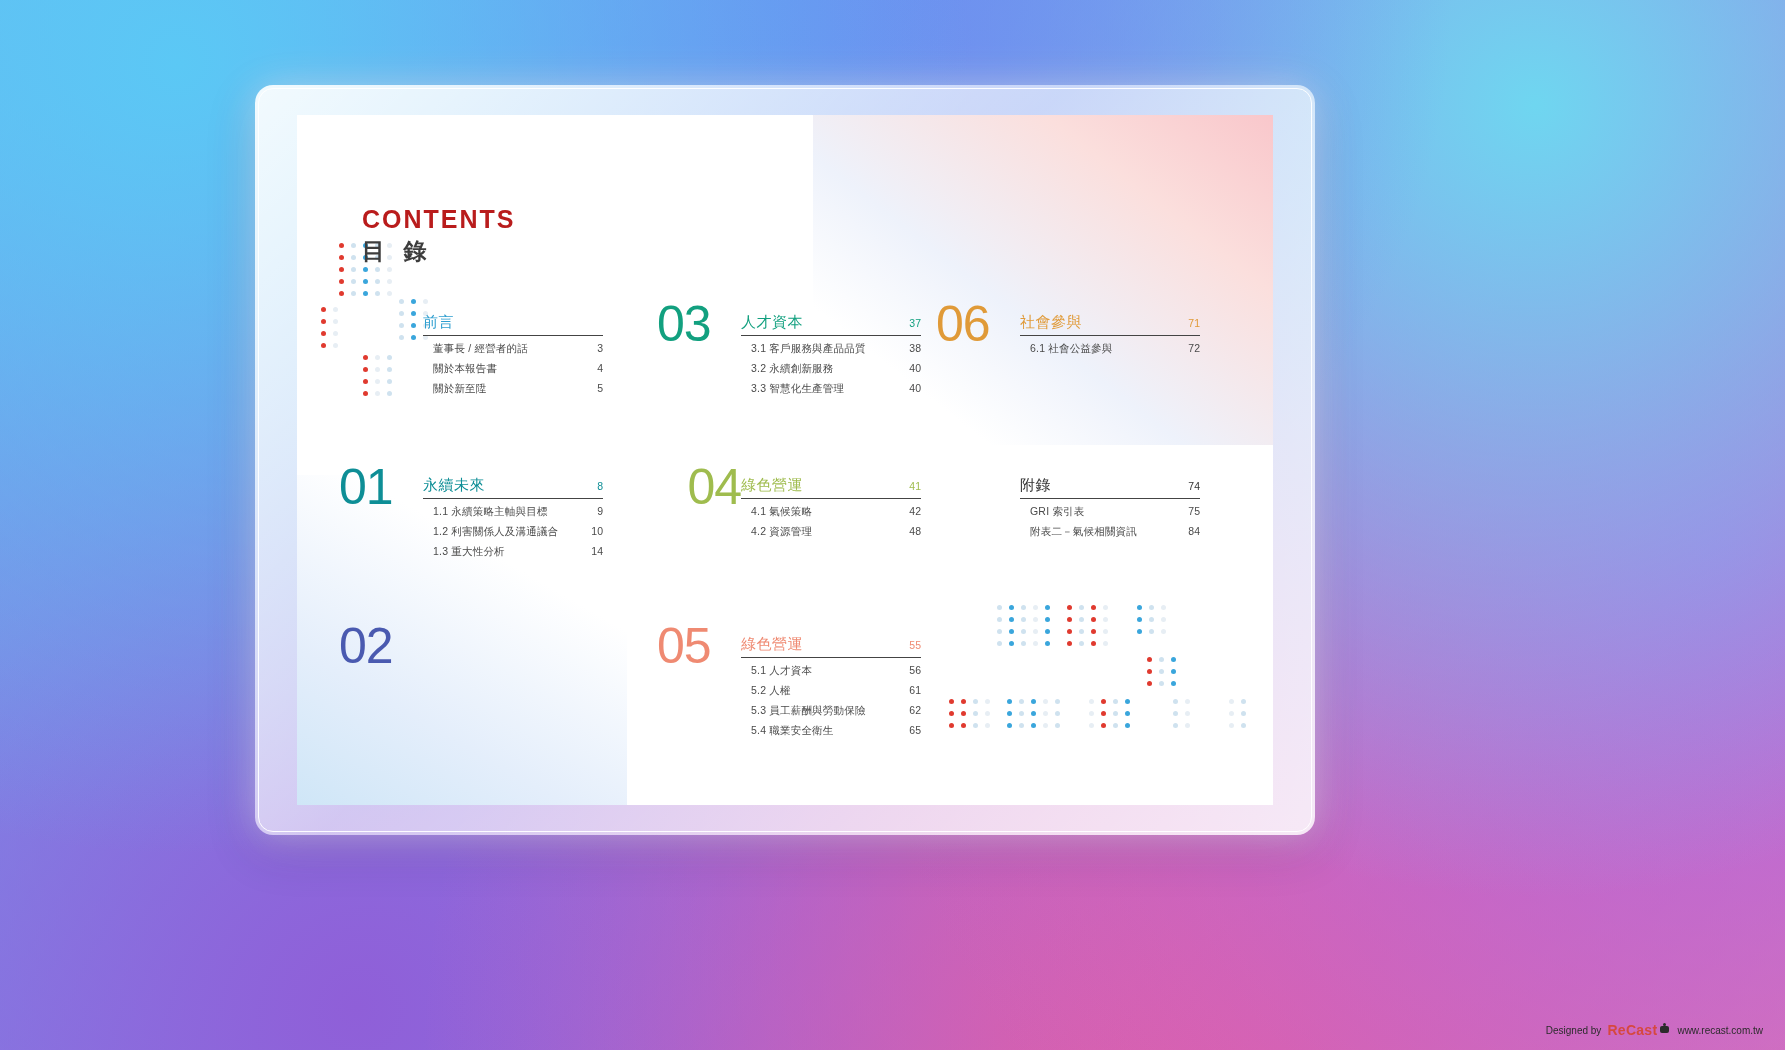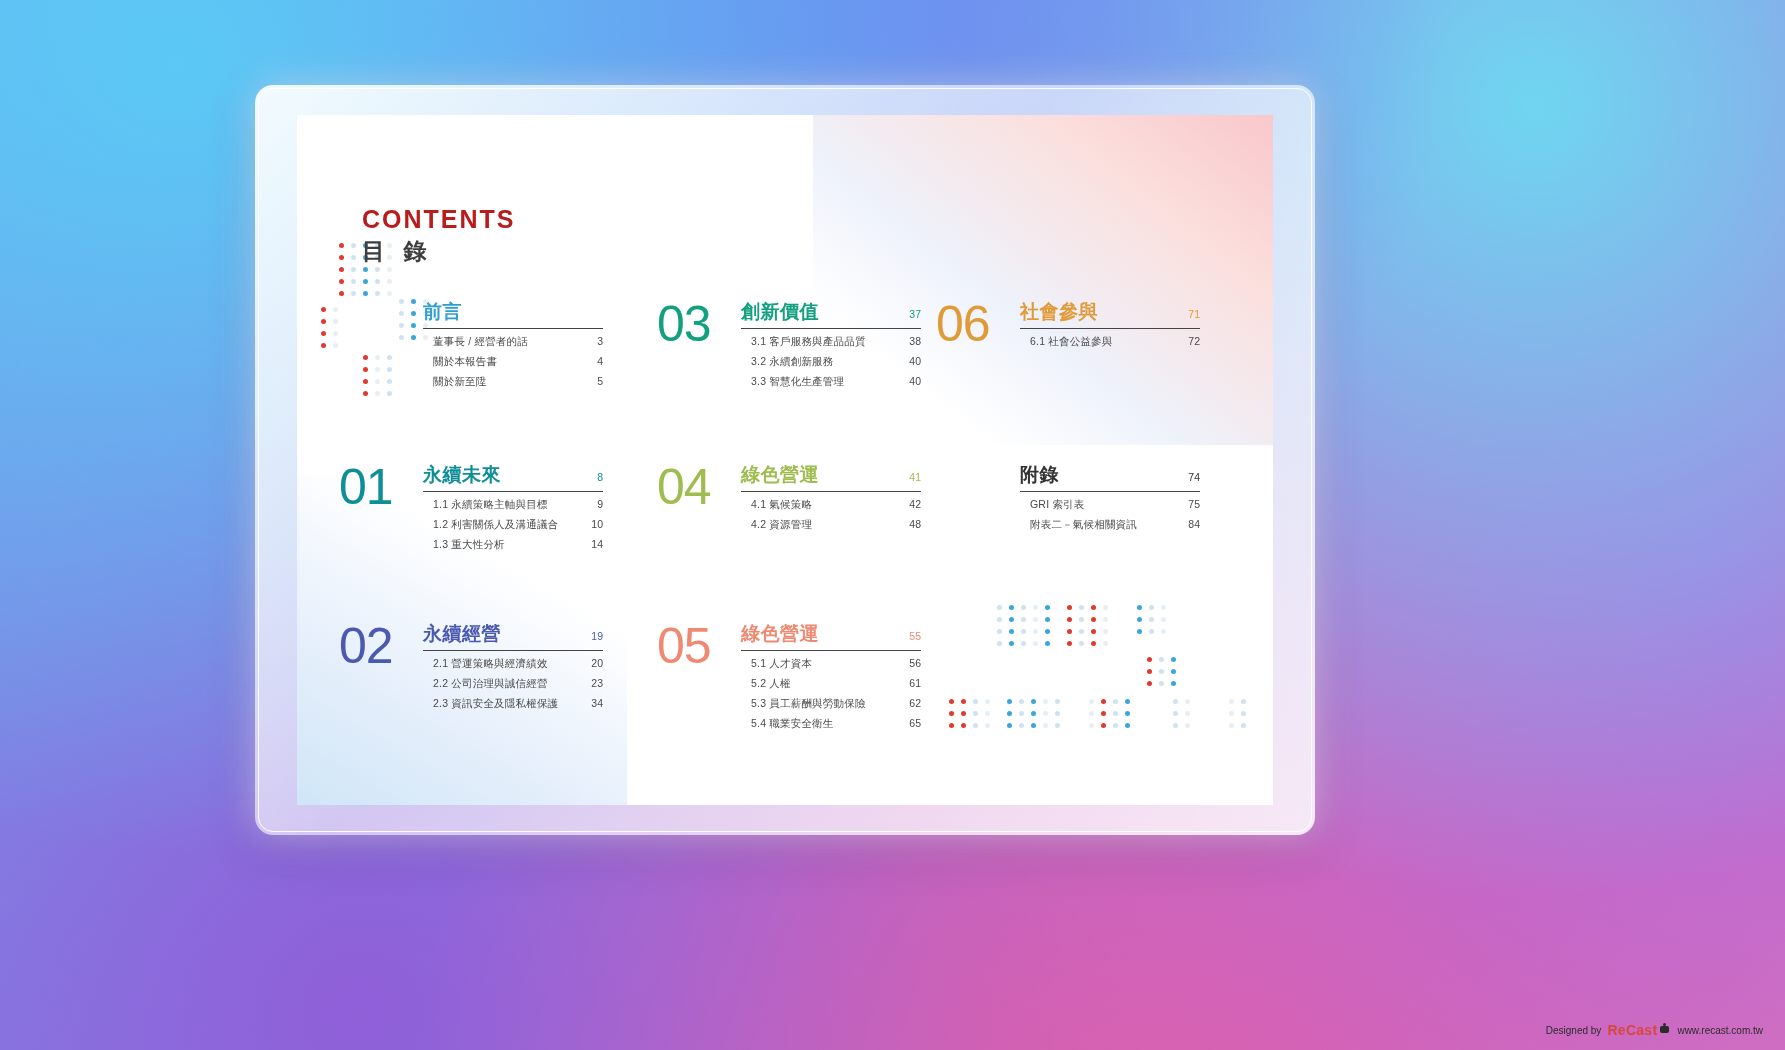--- a/index.html
+++ b/index.html
@@ -100,21 +100,21 @@
   }
   .bignum.empty { visibility:hidden; }
 
   .entries { flex: 1 1 auto; padding-top: 2px; }
 
   .sec-head {
     display:flex; align-items:baseline; justify-content:space-between;
     border-bottom: 1.4px solid #444;
     padding-bottom: 3px;
   }
-  .sec-title { font-size: 19px; font-weight: 700; letter-spacing: .5px; }
+  .sec-title { font-size: 15px; font-weight: 400; letter-spacing: .5px; margin-top: 14px; }
   .sec-page  { font-size: 10.5px; }
 
   .item {
     display:flex; align-items:baseline; justify-content:space-between;
     margin-top: 6px;
     color:#4a4a4a;
     margin-left:10px;
   }
   .item-label { font-size: 10.5px; letter-spacing: .2px; }
   .item-page  { font-size: 10.5px; color:#4a4a4a; }
@@ -365,61 +365,43 @@
                 <span class="item-page">10</span>
               </div>
               <div class="item">
                 <span class="item-label">1.3 重大性分析</span>
                 <span class="item-page">14</span>
               </div>
             </div>
           </div>
           <div class="block" style="left: 0px; top: 322px;">
             <div class="bignum" style="color: rgb(74, 90, 176);">02</div>
-            <div class="entries">
-              <div class="sec-head">
-                <span class="sec-title" style="color: rgb(74, 90, 176);">永續經營</span>
-                <span class="sec-page" style="color: rgb(74, 90, 176);">19</span>
-              </div>
-              <div class="item">
-                <span class="item-label">2.1 營運策略與經濟績效</span>
-                <span class="item-page">20</span>
-              </div>
-              <div class="item">
-                <span class="item-label">2.2 公司治理與誠信經營</span>
-                <span class="item-page">23</span>
-              </div>
-              <div class="item">
-                <span class="item-label">2.3 資訊安全及隱私權保護</span>
-                <span class="item-page">34</span>
-              </div>
-            </div>
           </div>
           <div class="block" style="left: 318px; top: 0px;">
             <div class="bignum" style="color: rgb(18, 160, 127);">03</div>
             <div class="entries">
               <div class="sec-head">
-                <span class="sec-title" style="color: rgb(18, 160, 127);">創新價值</span>
+                <span class="sec-title" style="color: rgb(18, 160, 127);">人才資本</span>
                 <span class="sec-page" style="color: rgb(18, 160, 127);">37</span>
               </div>
               <div class="item">
                 <span class="item-label">3.1 客戶服務與產品品質</span>
                 <span class="item-page">38</span>
               </div>
               <div class="item">
                 <span class="item-label">3.2 永續創新服務</span>
                 <span class="item-page">40</span>
               </div>
               <div class="item">
                 <span class="item-label">3.3 智慧化生產管理</span>
                 <span class="item-page">40</span>
               </div>
             </div>
           </div>
-          <div class="block" style="left: 318px; top: 163px;">
+          <div class="block" style="left: 318px; top: 163px; text-align: right;">
             <div class="bignum" style="color: rgb(159, 188, 78);">04</div>
             <div class="entries">
               <div class="sec-head">
                 <span class="sec-title" style="color: rgb(159, 188, 78);">綠色營運</span>
                 <span class="sec-page" style="color: rgb(159, 188, 78);">41</span>
               </div>
               <div class="item">
                 <span class="item-label">4.1 氣候策略</span>
                 <span class="item-page">42</span>
               </div>

